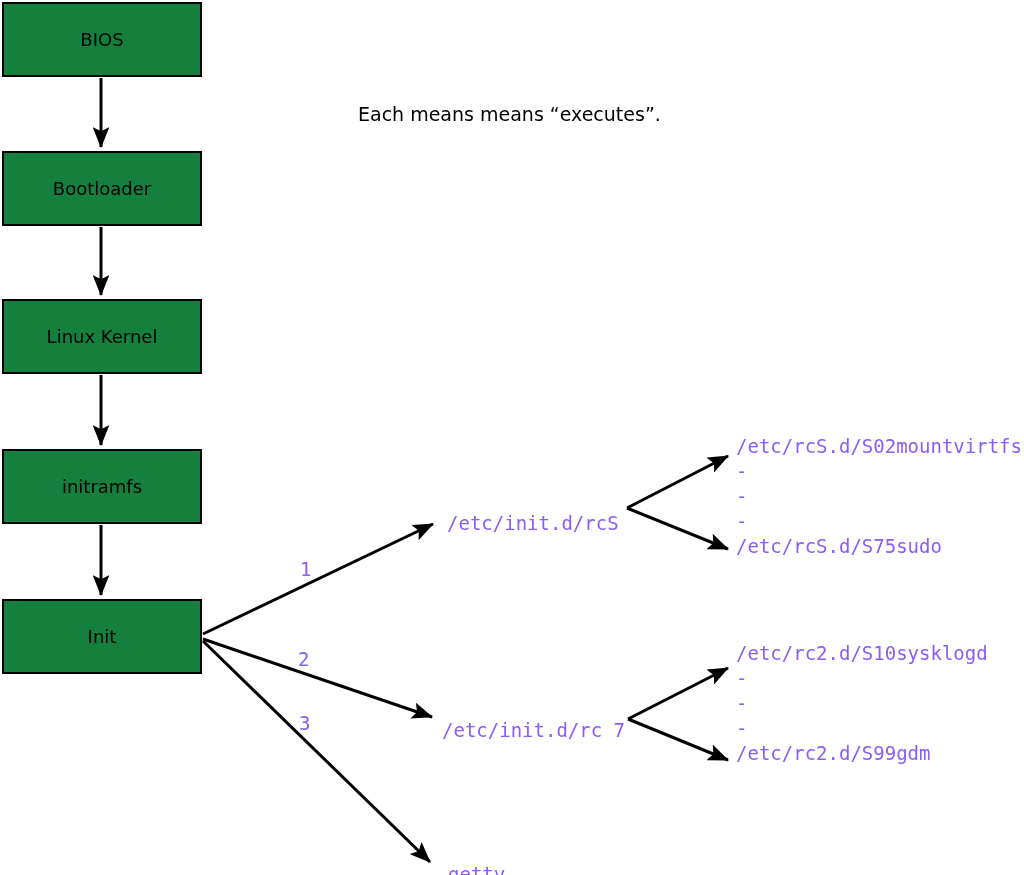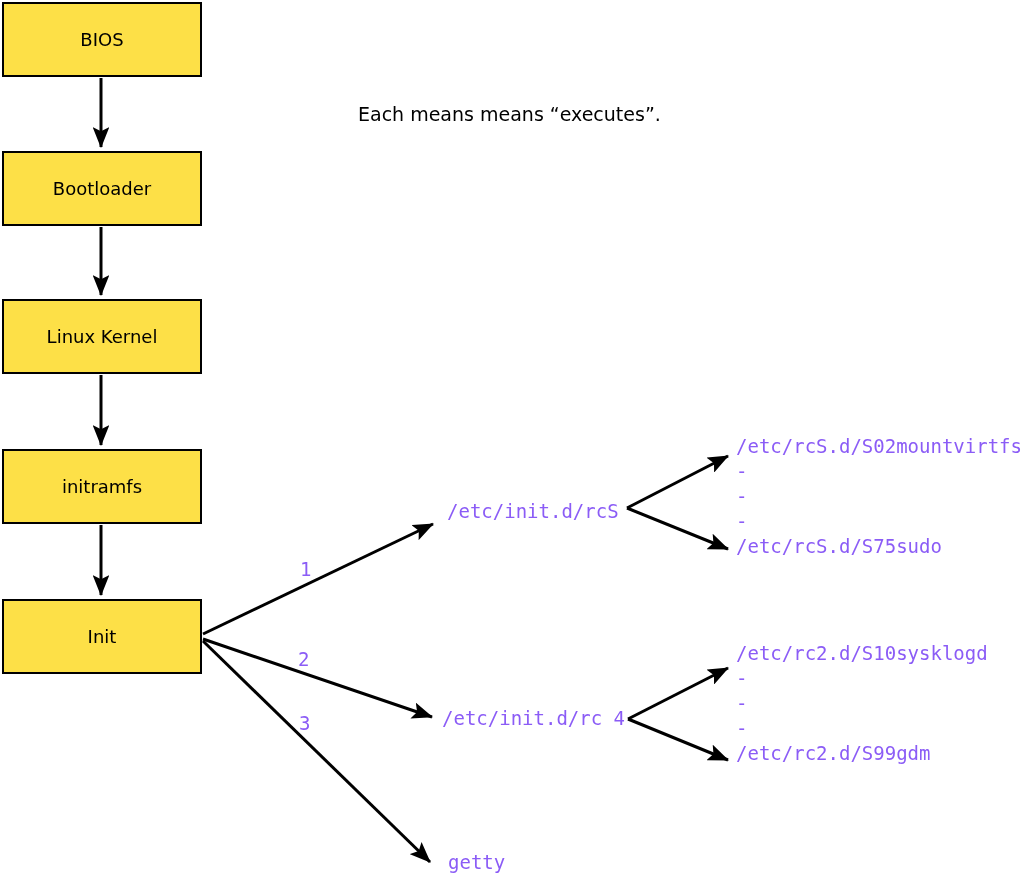--- a/index.html
+++ b/index.html
@@ -24,21 +24,21 @@
   .arrow-layer line {
     stroke: #000000;
     stroke-width: 3;
   }
   .node-box {
     position: absolute;
     left: 2px;
     width: 196px;
     height: 71px;
     border: 2px solid #000000;
-    background: #fde047;
+    background: #15803d;
     display: flex;
     align-items: center;
     justify-content: center;
     font-family: "DejaVu Sans", "Liberation Sans", sans-serif;
     font-size: 18px;
     color: #000000;
   }
   .note {
     position: absolute;
     left: 358px;
@@ -52,20 +52,21 @@
     font-family: "DejaVu Sans Mono", "Liberation Mono", monospace;
     font-size: 19px;
     color: #8b5cf6;
     white-space: nowrap;
   }
   .branch-num {
     position: absolute;
   }
   .branch-target {
     position: absolute;
+    margin-top: 12px;
   }
   .script-list {
     position: absolute;
     line-height: 25px;
   }
   .script-list div {
     white-space: nowrap;
   }
 </style>
 </head>
@@ -112,21 +113,21 @@
   </div>
   <div class="node-box" style="top:449px">
     <span>initramfs</span>
   </div>
 
   <div class="mono branch-num" style="left:300px; top:558px">1</div>
   <div class="mono branch-num" style="left:298px; top:648px">2</div>
   <div class="mono branch-num" style="left:299px; top:712px">3</div>
 
   <div class="mono branch-target" style="left:447px; top:500px">/etc/init.d/rcS</div>
-  <div class="mono branch-target" style="left:442px; top:707px">/etc/init.d/rc 4</div>
+  <div class="mono branch-target" style="left:442px; top:707px">/etc/init.d/rc 7</div>
   <div class="mono branch-target" style="left:448px; top:851px">getty</div>
 
   <div class="mono script-list" style="left:736px; top:434px">
     <div>/etc/rcS.d/S02mountvirtfs</div>
     <div>-</div>
     <div>-</div>
     <div>-</div>
     <div>/etc/rcS.d/S75sudo</div>
   </div>
 

